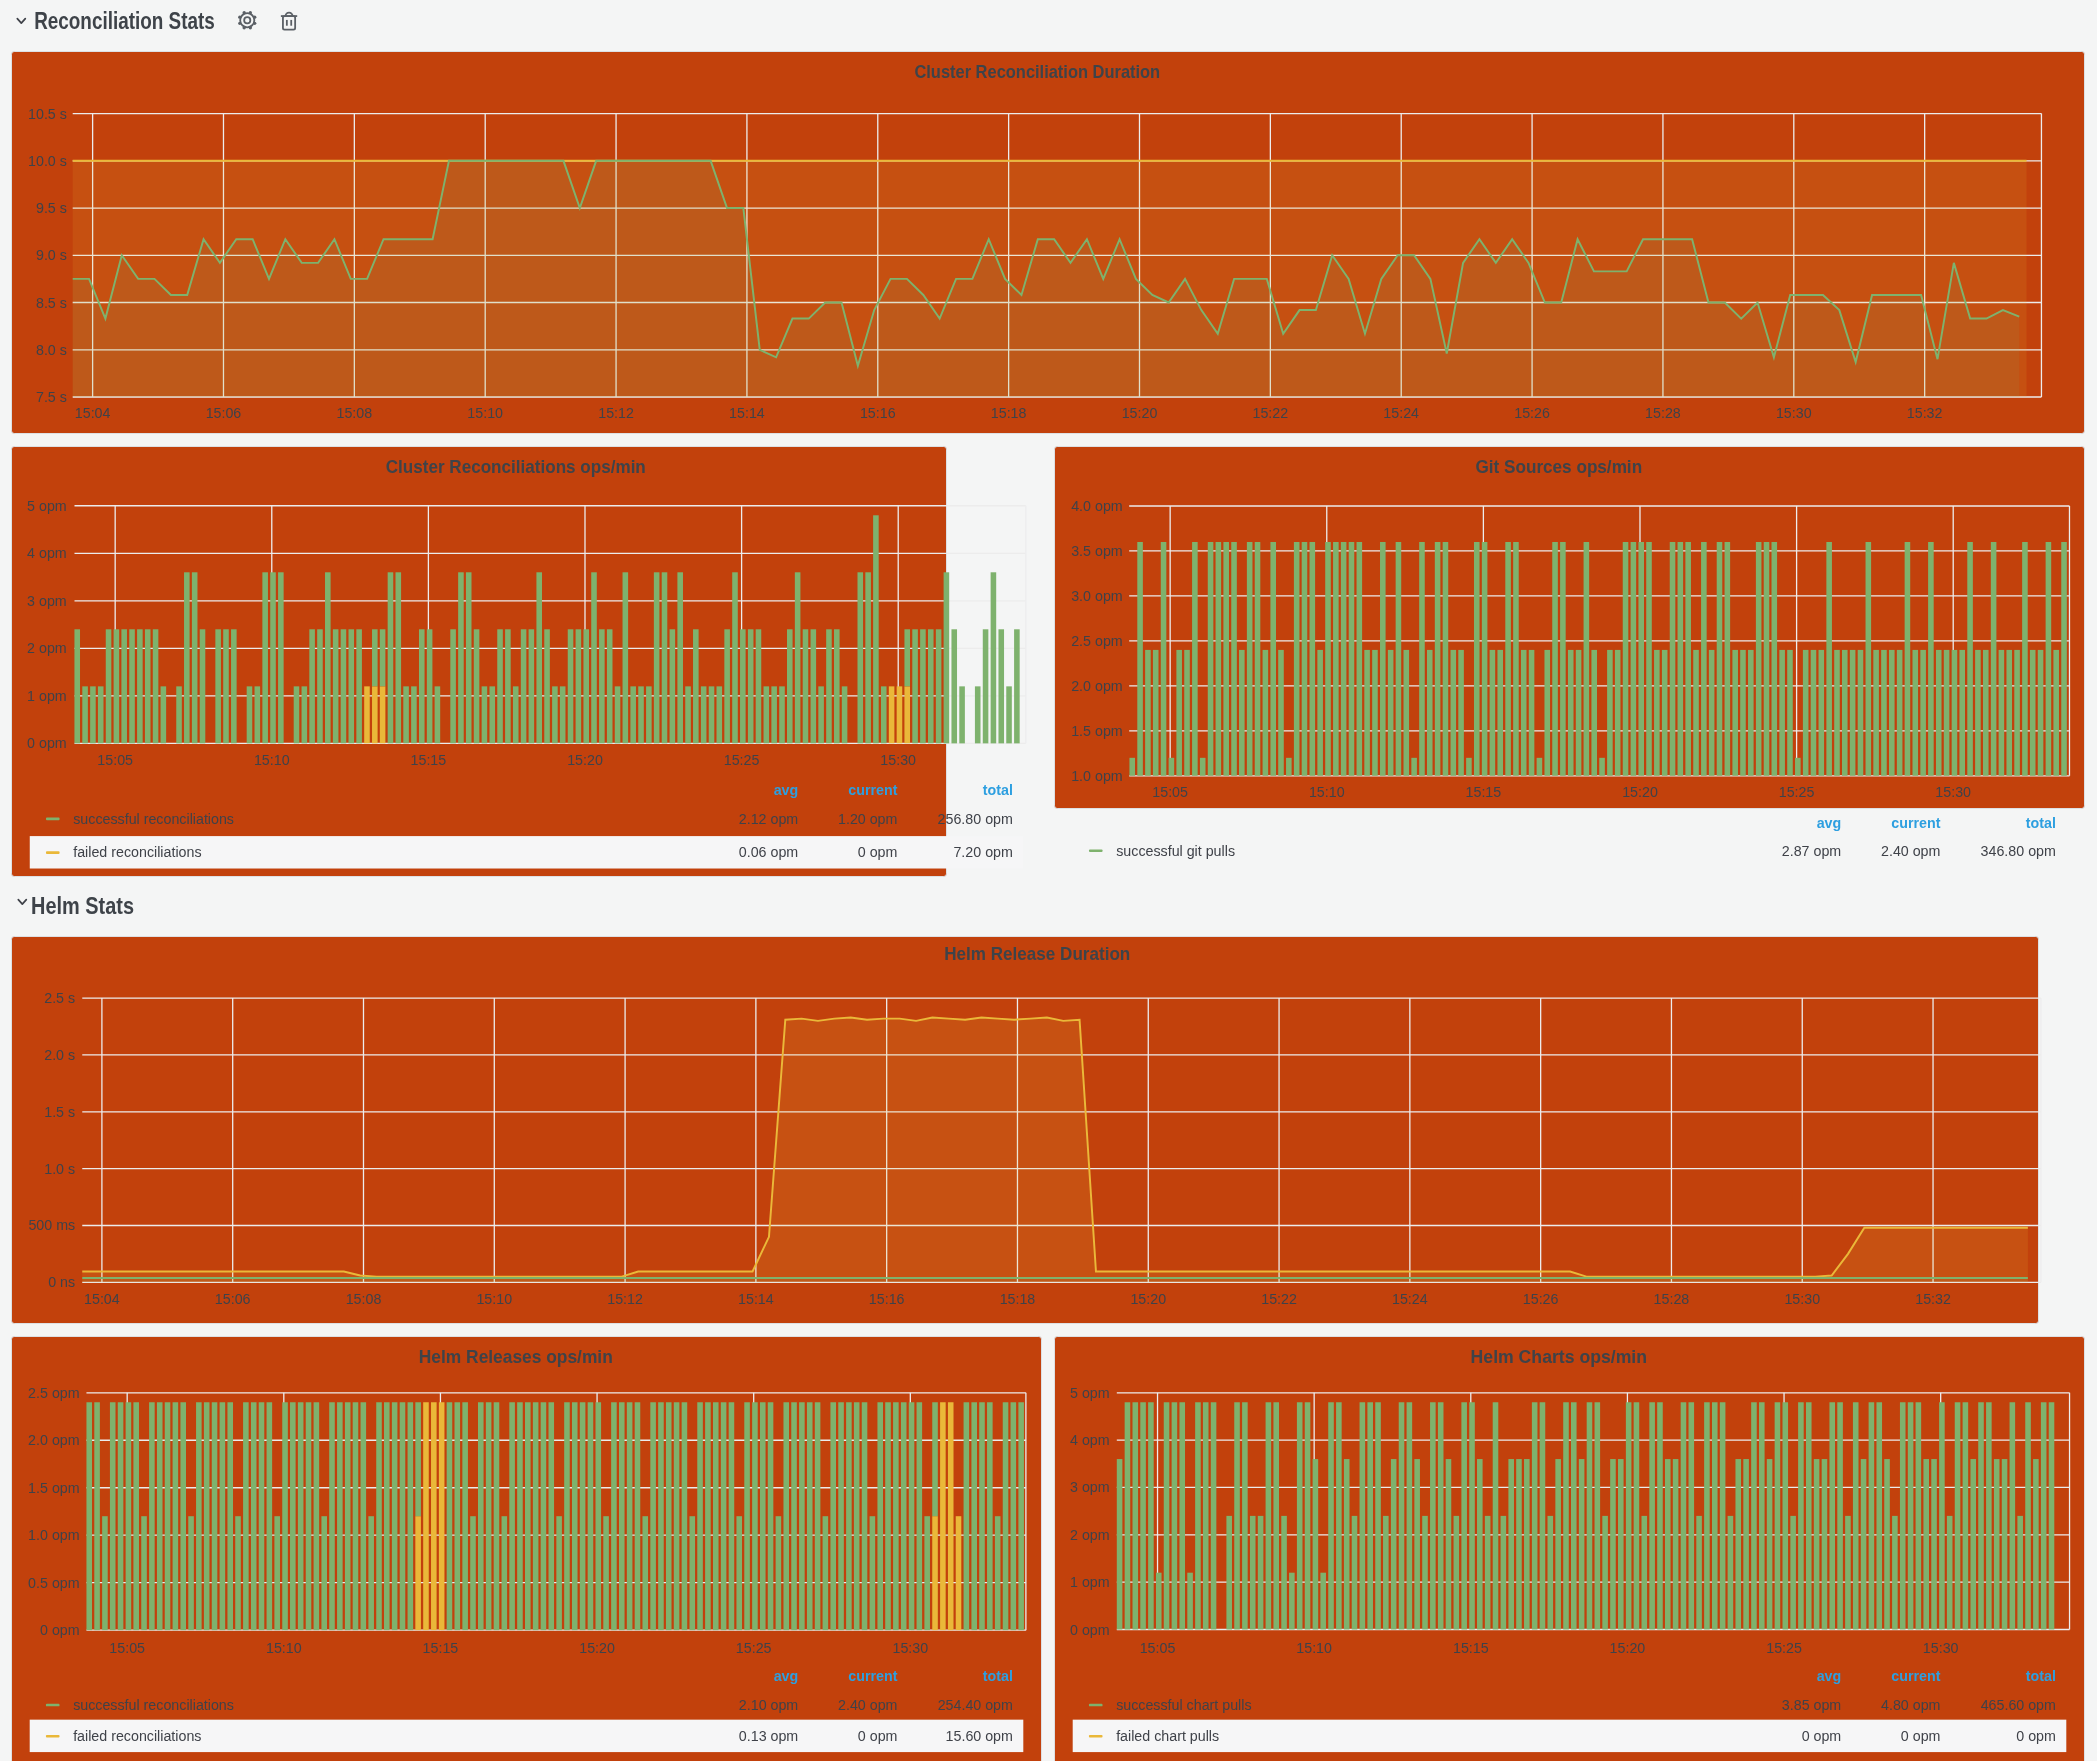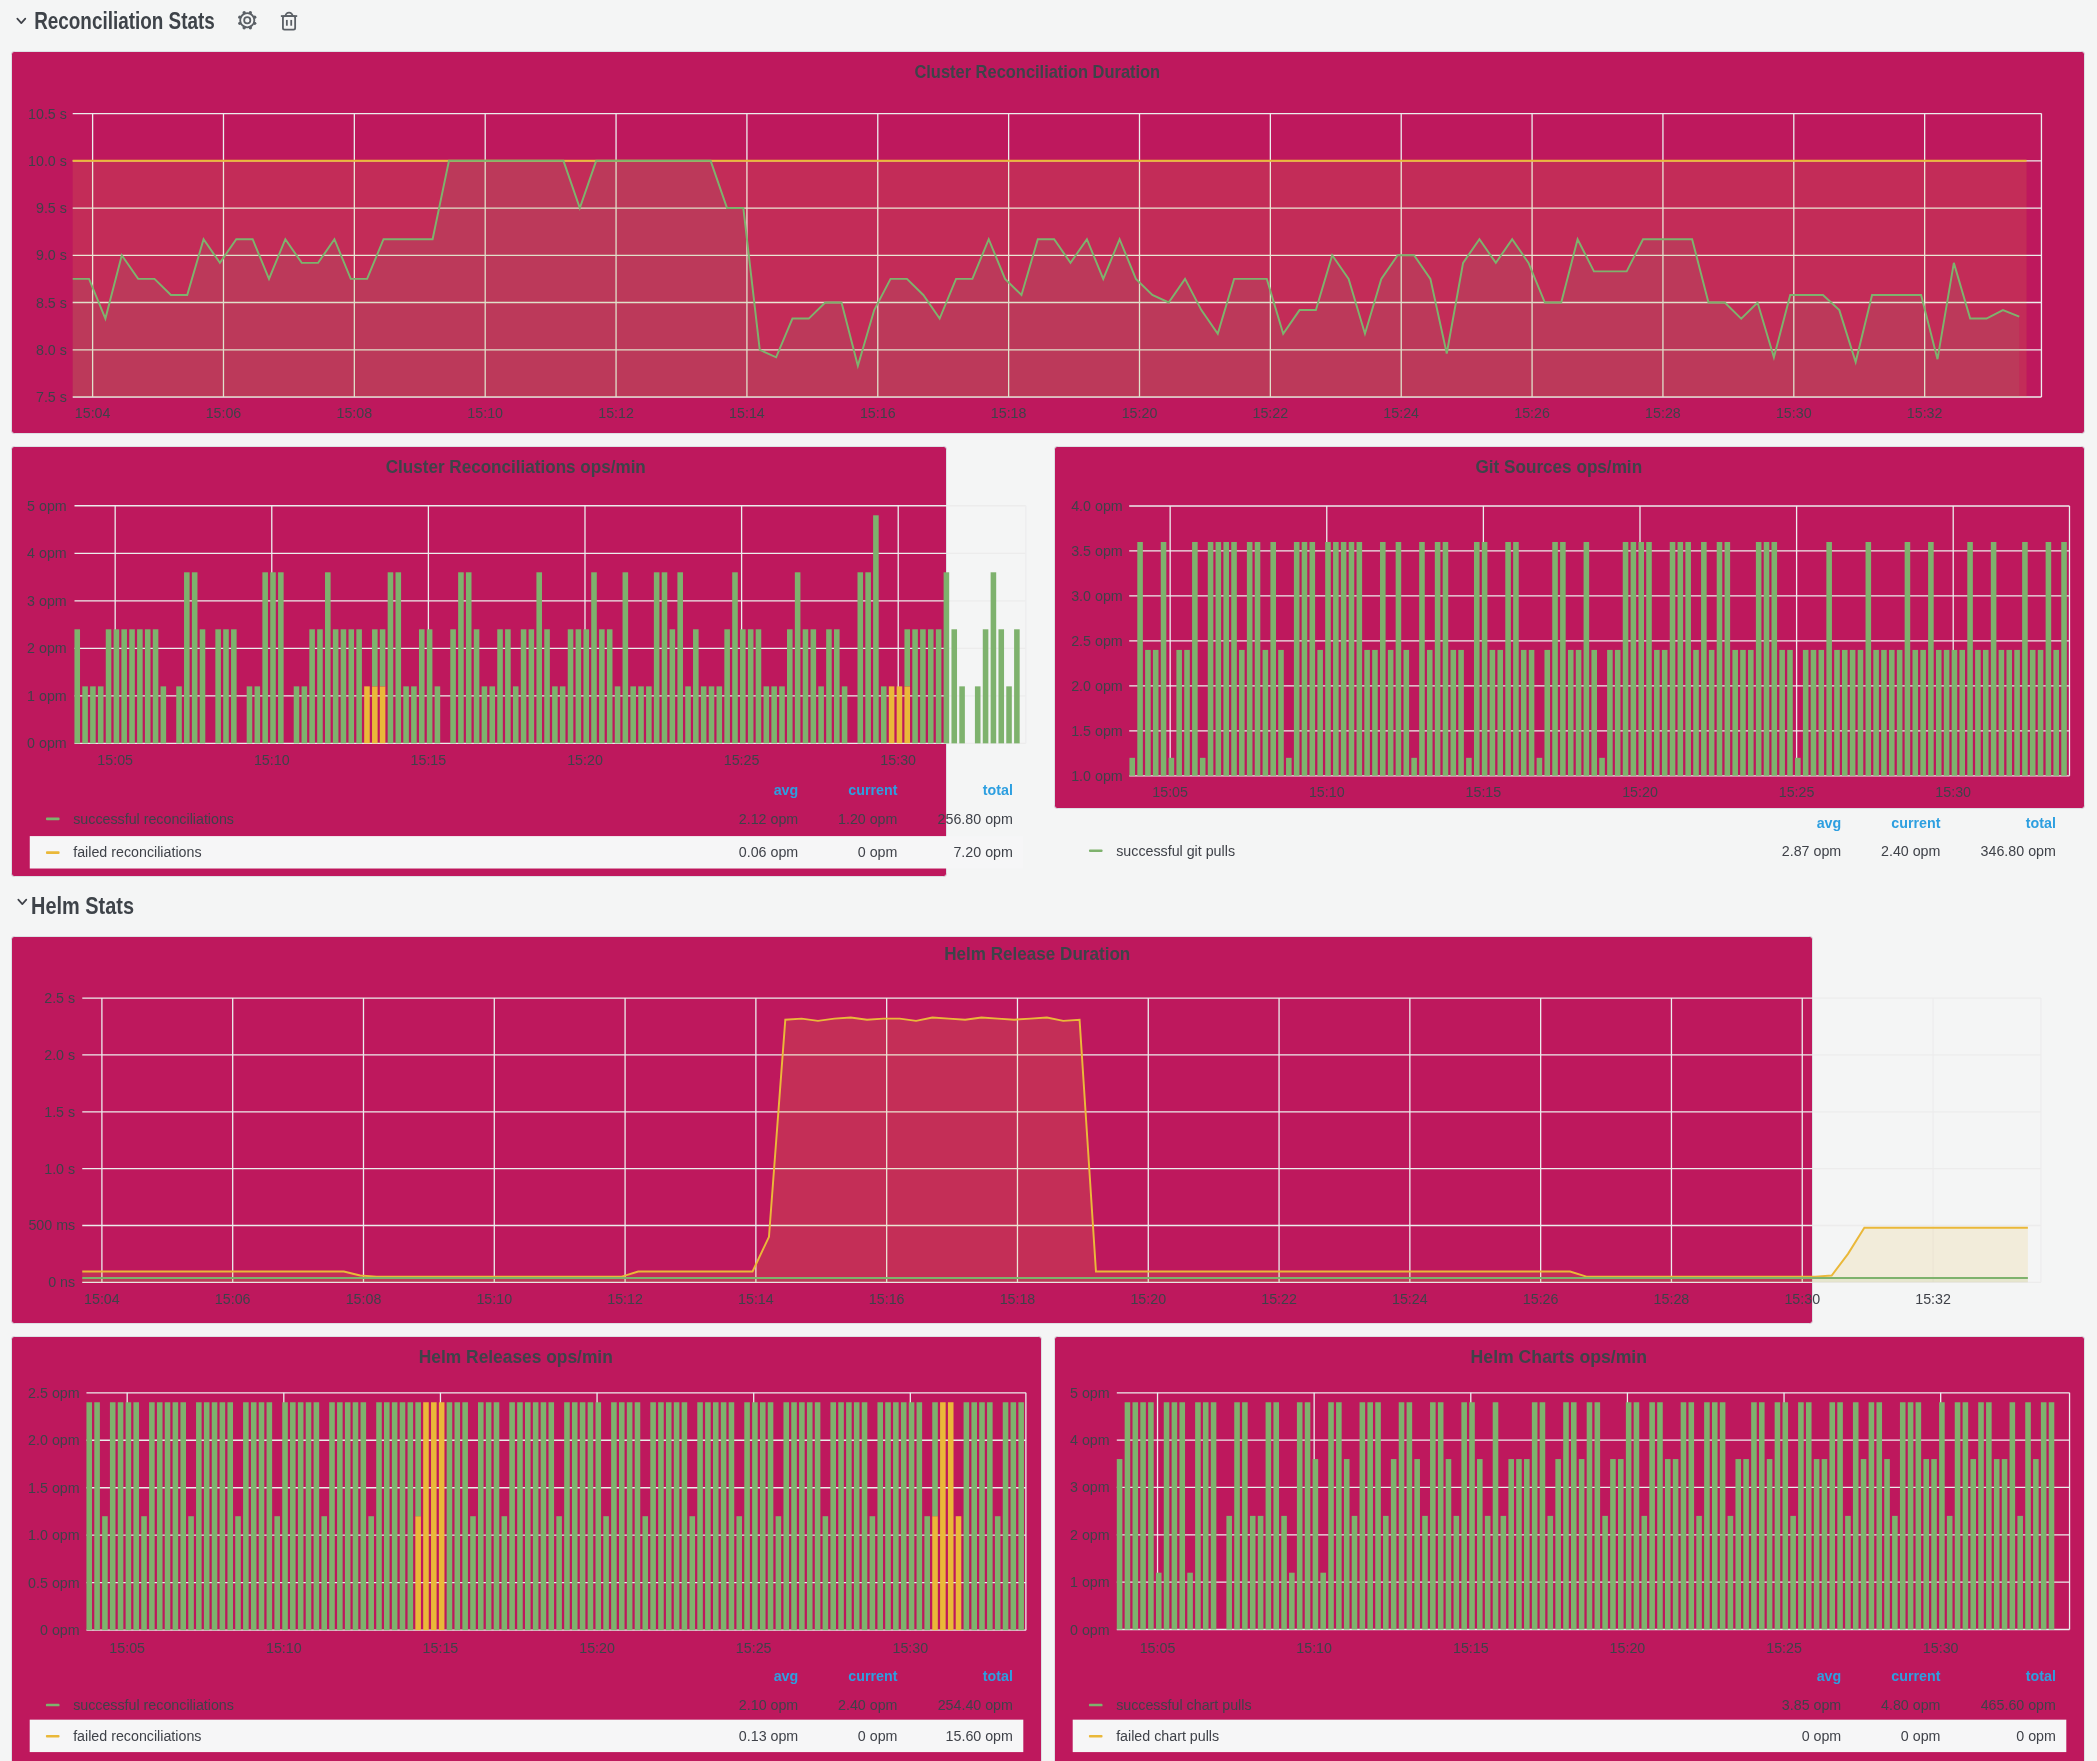--- a/index.html
+++ b/index.html
@@ -1,15 +1,15 @@
 <!DOCTYPE html>
 <html style="font-size:10.4px"><head><meta charset="utf-8"><style>
 * {margin:0;padding:0;box-sizing:border-box}
 html,body {width:2097px;height:1761px;background:#f4f5f5;font-family:"Liberation Sans",sans-serif;position:relative;overflow:hidden}
-.panel {position:absolute;background:#be185d;border:1.3px solid #dde0e4;border-radius:3.2px}
+.panel {position:absolute;background:#c2410c;border:1.3px solid #dde0e4;border-radius:3.2px}
 svg {display:block}
 text {font-family:"Liberation Sans",sans-serif}
 </style></head><body>
 <svg style="position:absolute;left:16px;top:17px" width="11" height="8.4" viewBox="0 0 17 13">
     <polyline points="2,2.5 8.2,9.5 14.4,2.5" fill="none" stroke="#3f4249" stroke-width="2.6" stroke-linecap="round" stroke-linejoin="round"></polyline>
   </svg>
 <svg style="position:absolute;left:0;top:0" width="454" height="45" viewBox="0 0 700 70">
     <text x="50.0" y="45.0" font-size="36.5" text-anchor="start" font-weight="bold" fill="#3e4349" textLength="281" lengthAdjust="spacingAndGlyphs">Reconciliation Stats</text>
     <circle cx="393.1" cy="36.3" r="2.6" fill="#5b6066"></circle>
     <circle cx="386.3" cy="43.1" r="2.6" fill="#5b6066"></circle>
@@ -401,21 +401,21 @@
       <text x="1212.0" y="587.0" font-size="22" text-anchor="end" font-weight="bold" fill="#2d9fe0">avg</text>
       <text x="1365.0" y="587.0" font-size="22" text-anchor="end" font-weight="bold" fill="#2d9fe0">current</text>
       <text x="1543.0" y="587.0" font-size="22" text-anchor="end" font-weight="bold" fill="#2d9fe0">total</text>
       <rect x="52" y="620.5" width="21" height="4" rx="1.5" fill="#7eb26d"></rect>
       <text x="94.0" y="630.0" font-size="22" text-anchor="start" font-weight="normal" fill="#3f4249">successful git pulls</text>
       <text x="1212.0" y="630.0" font-size="22" text-anchor="end" font-weight="normal" fill="#3f4249">2.87 opm</text>
       <text x="1365.0" y="630.0" font-size="22" text-anchor="end" font-weight="normal" fill="#3f4249">2.40 opm</text>
       <text x="1543.0" y="630.0" font-size="22" text-anchor="end" font-weight="normal" fill="#3f4249">346.80 opm</text>
     </svg>
   </div>
-<div class="panel" style="left:11px;top:936px;width:1802px;height:388px">
+<div class="panel" style="left:11px;top:936px;width:2028px;height:388px">
     <svg width="2072" height="385" viewBox="0 0 3194 594">
       <text x="1580.5" y="36.0" font-size="29" text-anchor="middle" font-weight="bold" fill="#3e4349" textLength="287" lengthAdjust="spacingAndGlyphs">Helm Release Duration</text>
       <line x1="137.3" y1="94.3" x2="137.3" y2="532.8" stroke="#ededee" stroke-width="2"></line>
       <line x1="339.1" y1="94.3" x2="339.1" y2="532.8" stroke="#ededee" stroke-width="2"></line>
       <line x1="540.9" y1="94.3" x2="540.9" y2="532.8" stroke="#ededee" stroke-width="2"></line>
       <line x1="742.7" y1="94.3" x2="742.7" y2="532.8" stroke="#ededee" stroke-width="2"></line>
       <line x1="944.5" y1="94.3" x2="944.5" y2="532.8" stroke="#ededee" stroke-width="2"></line>
       <line x1="1146.3" y1="94.3" x2="1146.3" y2="532.8" stroke="#ededee" stroke-width="2"></line>
       <line x1="1348.1" y1="94.3" x2="1348.1" y2="532.8" stroke="#ededee" stroke-width="2"></line>
       <line x1="1549.9" y1="94.3" x2="1549.9" y2="532.8" stroke="#ededee" stroke-width="2"></line>

